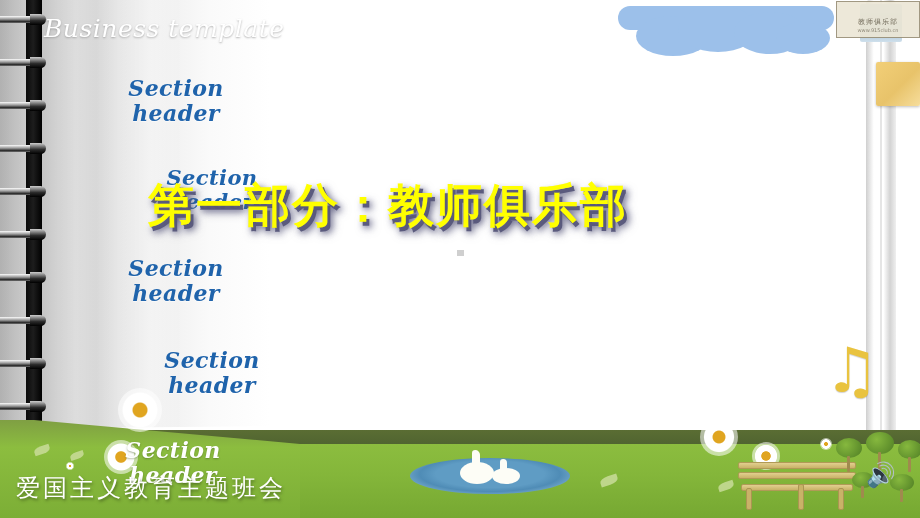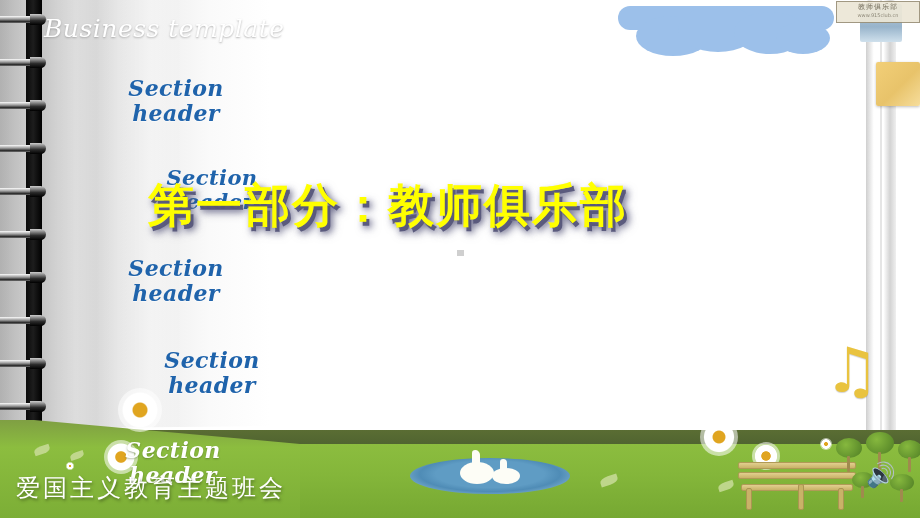--- a/index.html
+++ b/index.html
@@ -85,21 +85,21 @@
   }
   .note-music{
     position:absolute;left:824px;top:344px;width:66px;height:58px;
     color:#e9c33f;font-size:62px;line-height:54px;
     text-shadow:0 1px 1px rgba(0,0,0,.18);
   }
   .watermark{
     position:absolute;left:836px;top:1px;width:82px;height:19px;
     background:#ece7d6;border:1px solid #9a9078;
     font-size:7px;color:#6d6450;text-align:center;line-height:8px;
-    padding-top:1px;letter-spacing:1px;opacity:.92;
+    padding-top:16px;letter-spacing:1px;opacity:.92;
   }
   .watermark .u{font-size:5px;letter-spacing:0;color:#8b8370;}
 
   
   .darkband{
     position:absolute;left:0;top:430px;width:920px;height:18px;
     background:linear-gradient(180deg,#5a6d33,#4e6230);
   }
   .grass{
     position:absolute;left:0;top:444px;width:920px;height:74px;

